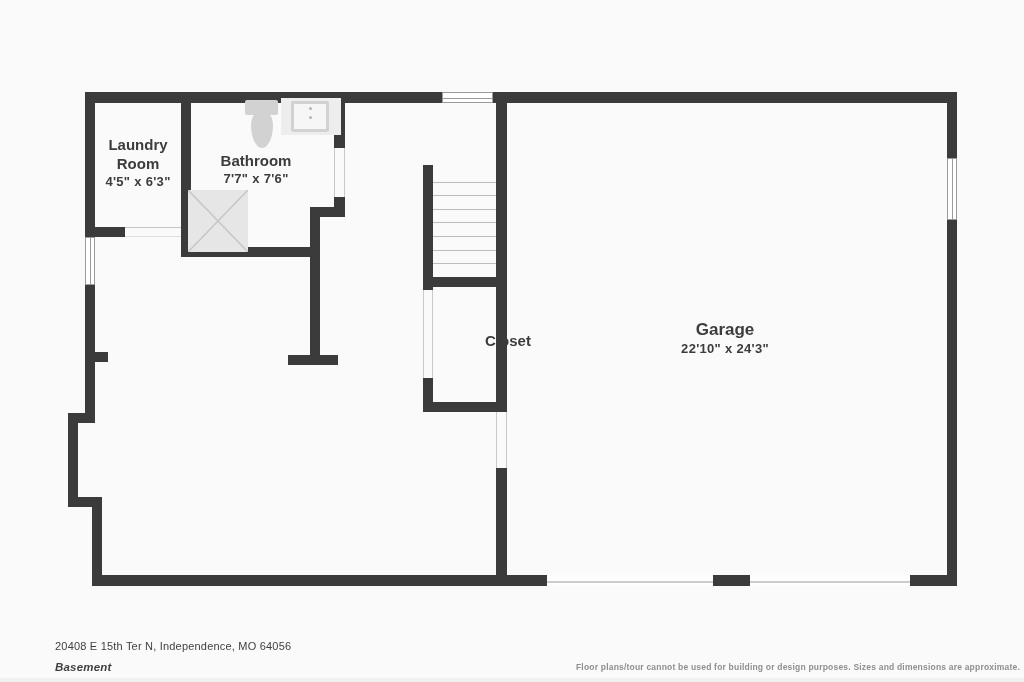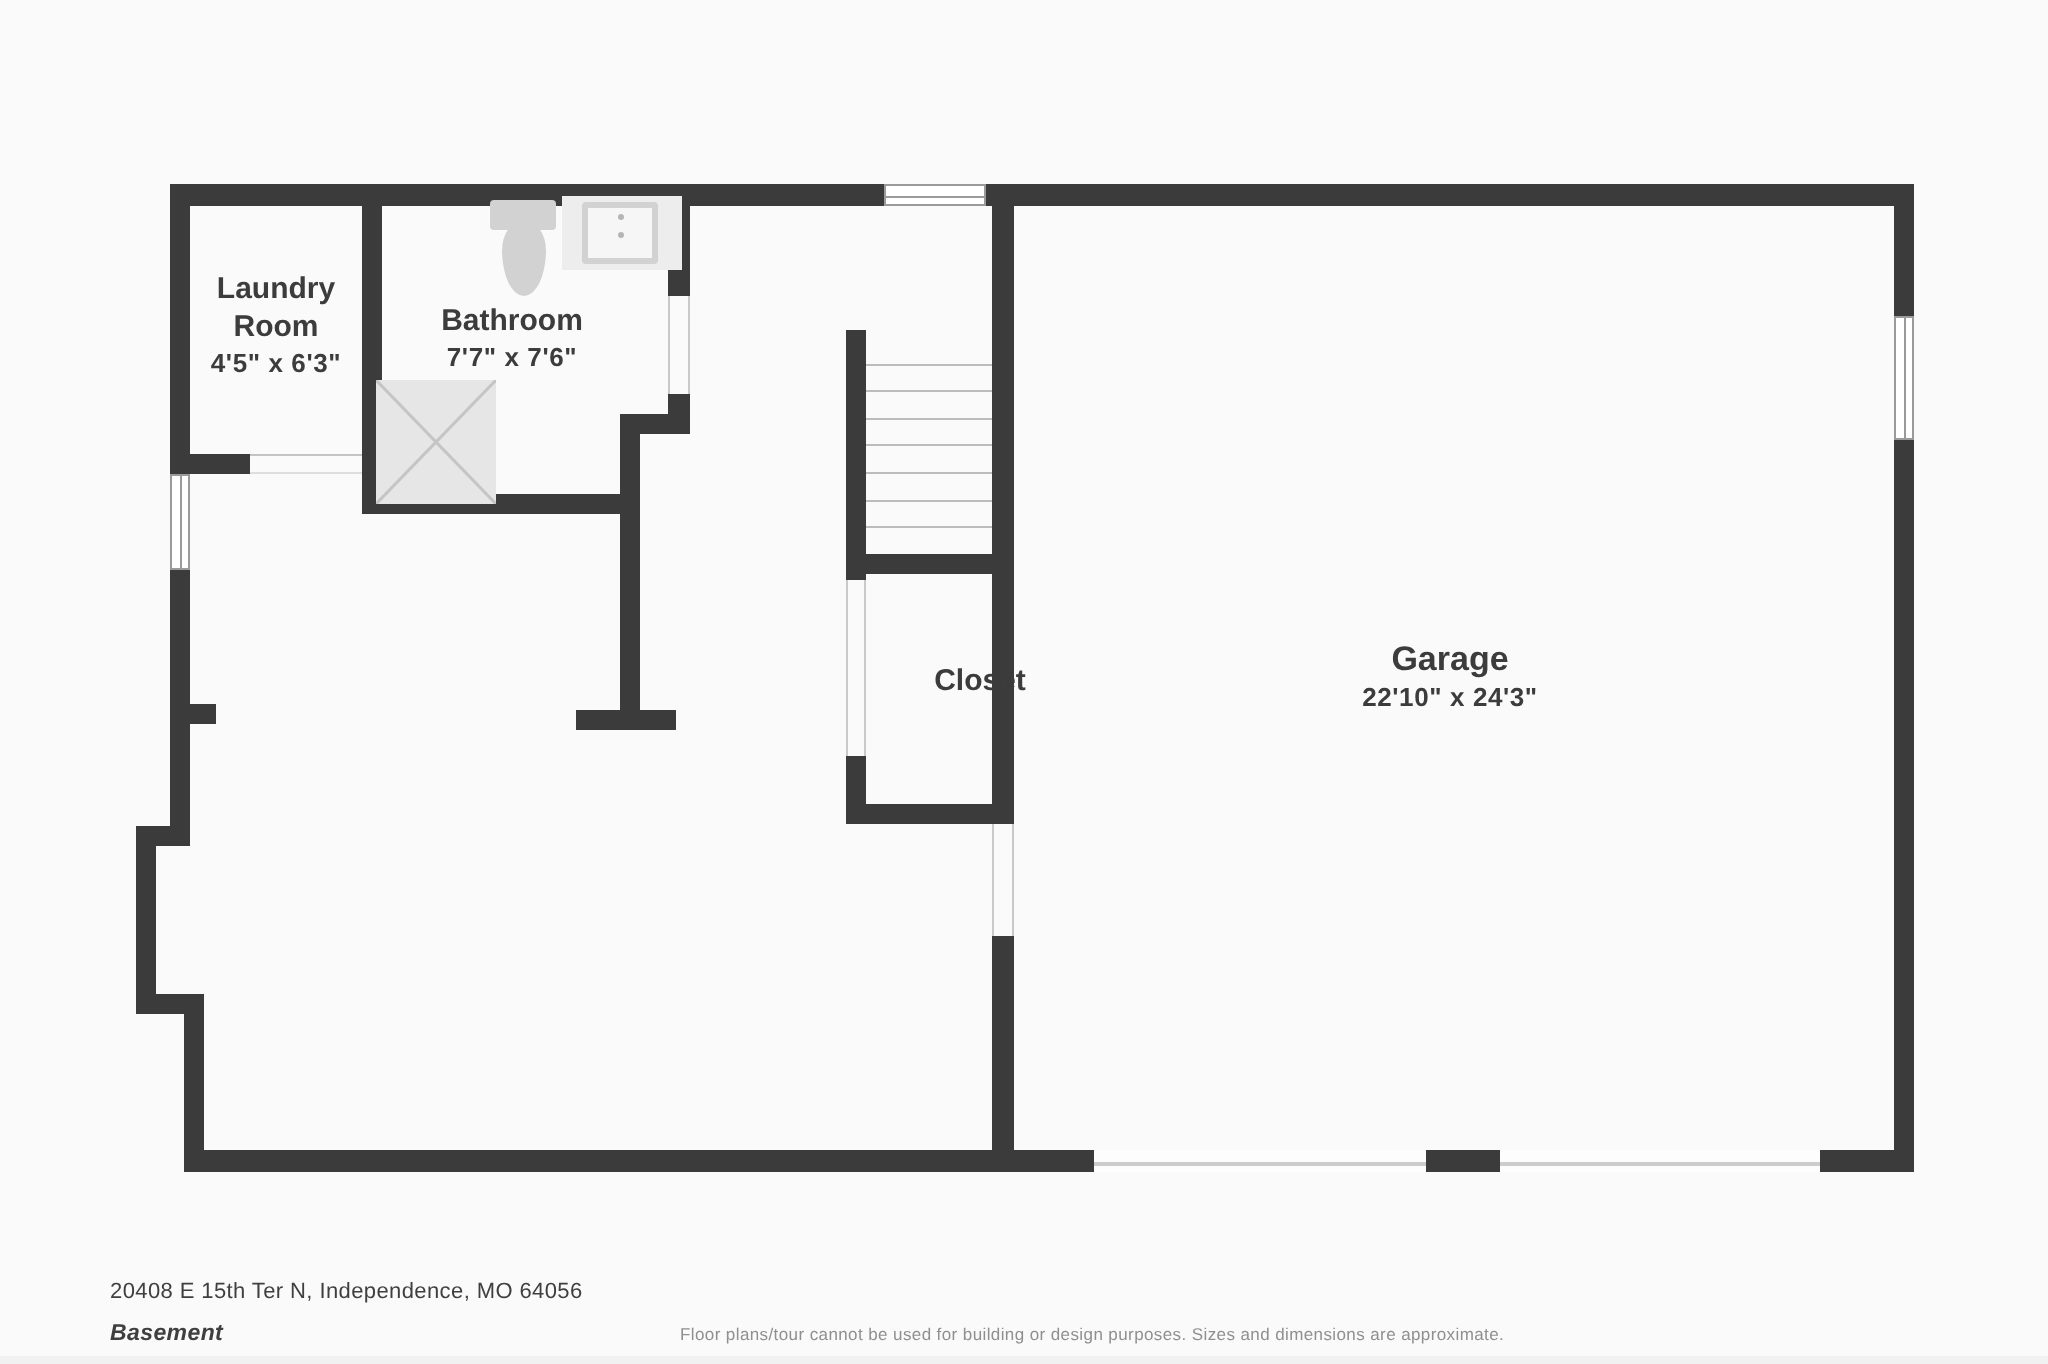--- a/index.html
+++ b/index.html
@@ -27,21 +27,21 @@
   .toilet-tank{position:absolute;left:245px;top:100px;width:33px;height:15px;background:#d2d2d2;border-radius:2px;}
   .toilet-bowl{position:absolute;left:251px;top:110px;width:22px;height:38px;background:#d2d2d2;border-radius:50% 50% 50% 50%/40% 40% 60% 60%;}
   .sink-counter{position:absolute;left:281px;top:98px;width:60px;height:37px;background:#ededed;}
   .sink-basin{position:absolute;left:291px;top:101px;width:38px;height:31px;background:#f6f6f6;border:3px solid #d2d2d2;box-sizing:border-box;border-radius:2px;}
   .sink-dot{position:absolute;width:3px;height:3px;border-radius:50%;background:#b5b5b5;}
   .shower{position:absolute;left:188px;top:190px;width:60px;height:62px;background:#e6e6e6;}
   .shower svg{display:block;}
   
   .footer-address{position:absolute;left:55px;top:640px;font-size:11px;font-weight:normal;color:#3f3f3f;letter-spacing:.2px;}
   .footer-level{position:absolute;left:55px;top:661px;font-size:11.5px;font-weight:bold;color:#3f3f3f;letter-spacing:.2px;font-style:italic;}
-  .footer-disclaimer{position:absolute;left:340px;top:662px;width:680px;text-align:left;font-size:8.5px;font-weight:400;color:#8f8f8f;letter-spacing:.2px;}
+  .footer-disclaimer{position:absolute;left:340px;top:662px;width:680px;text-align:right;font-size:8.5px;font-weight:700;color:#8f8f8f;letter-spacing:.2px;}
   .bottom-strip{position:absolute;left:0;top:678px;width:1024px;height:4px;background:#f1f1f1;}
 </style>
 </head>
 <body style="--wall: #3b3b3b; background: rgb(250, 250, 250);">
 
 <div class="plan">
 
   <div class="wall" style="left:85px;top:92px;width:872px;height:11px;"></div>
   <div class="wall" style="left:85px;top:92px;width:10px;height:331px;"></div>
   <div class="wall" style="left:68px;top:413px;width:27px;height:10px;"></div>
@@ -114,21 +114,21 @@
   </div>
 
   <div class="label" style="left:95px;top:135px;width:86px;">
     <div class="room-name">Laundry Room</div>
     <div class="room-dims">4'5" x 6'3"</div>
   </div>
   <div class="label" style="left:196px;top:151px;width:120px;">
     <div class="room-name">Bathroom</div>
     <div class="room-dims">7'7" x 7'6"</div>
   </div>
-  <div class="label" style="left:420px;top:331px;width:84px;padding-left:28px;">
+  <div class="label" style="left:438px;top:331px;width:84px;padding-left:28px;">
     <div class="room-name">Closet</div>
   </div>
   <div class="label" style="left:640px;top:319px;width:170px;">
     <div class="room-name" style="font-size:17px;line-height:21px;">Garage</div>
     <div class="room-dims">22'10" x 24'3"</div>
   </div>
 
 </div>
 
 <div class="footer-address">20408 E 15th Ter N, Independence, MO 64056</div>

